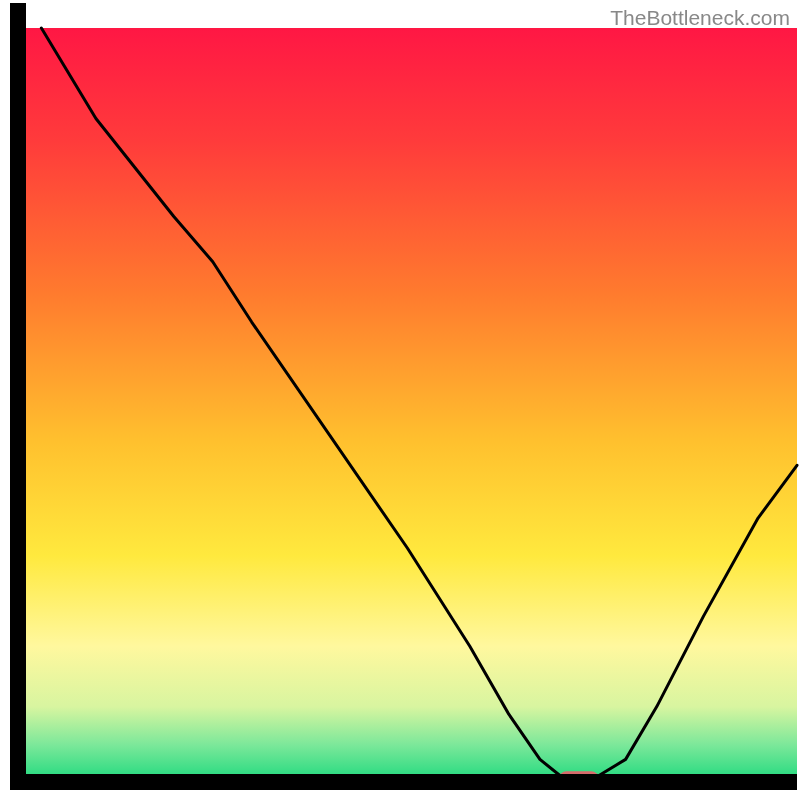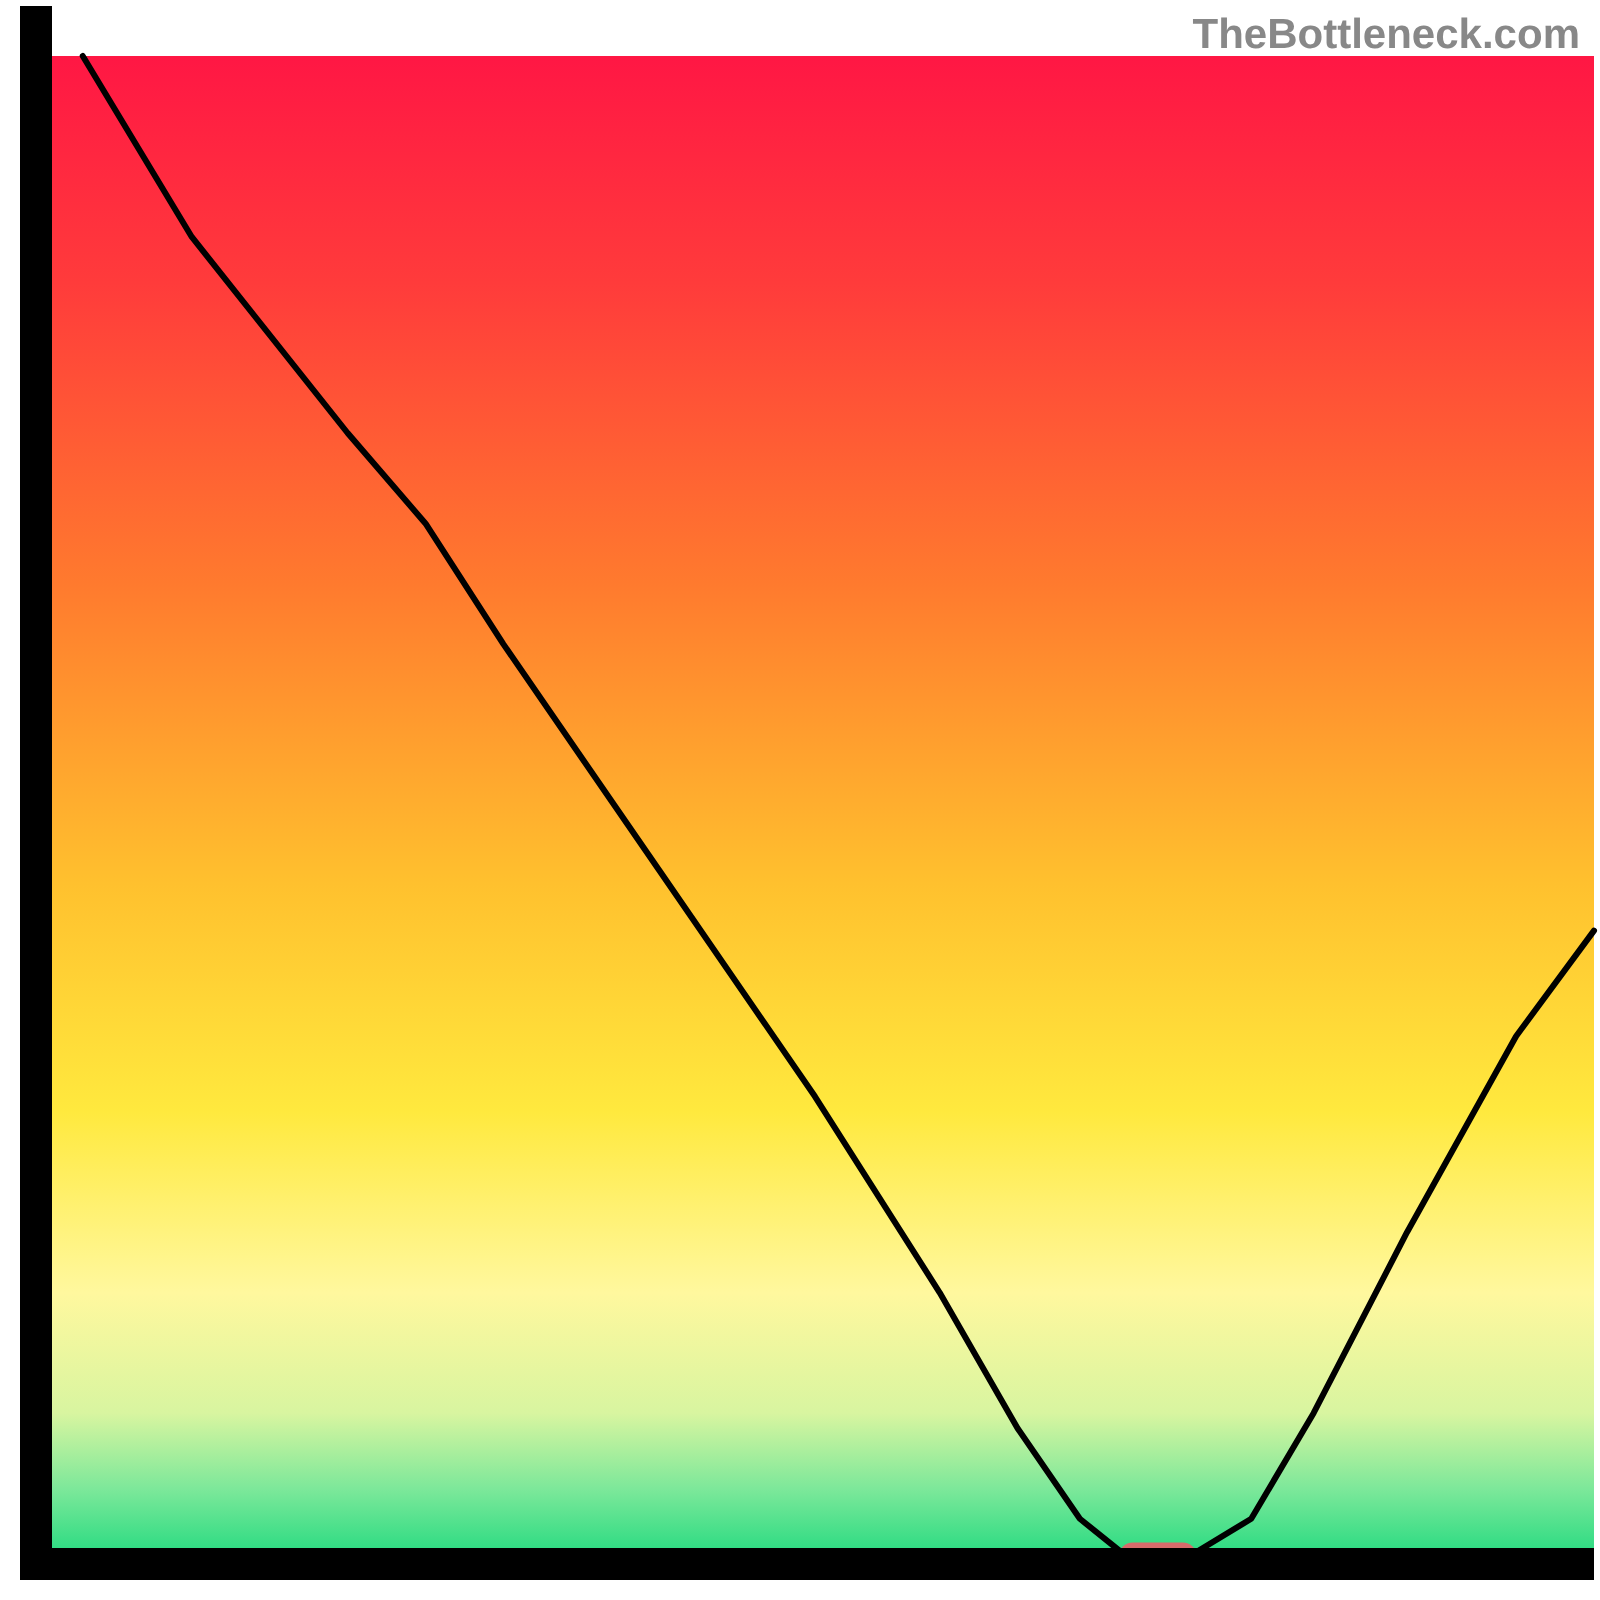--- a/index.html
+++ b/index.html
@@ -15,21 +15,21 @@
     position: relative;
     width: 800px;
     height: 800px;
   }
   .watermark {
     position: absolute;
     top: 6px;
     right: 10px;
     color: #888888;
     font-size: 21px;
-    font-weight: 700;
+    font-weight: 400;
     font-family: Arial, sans-serif;
     z-index: 10;
   }
   svg {
     display: block;
   }
 </style>
 </head>
 <body>
 

